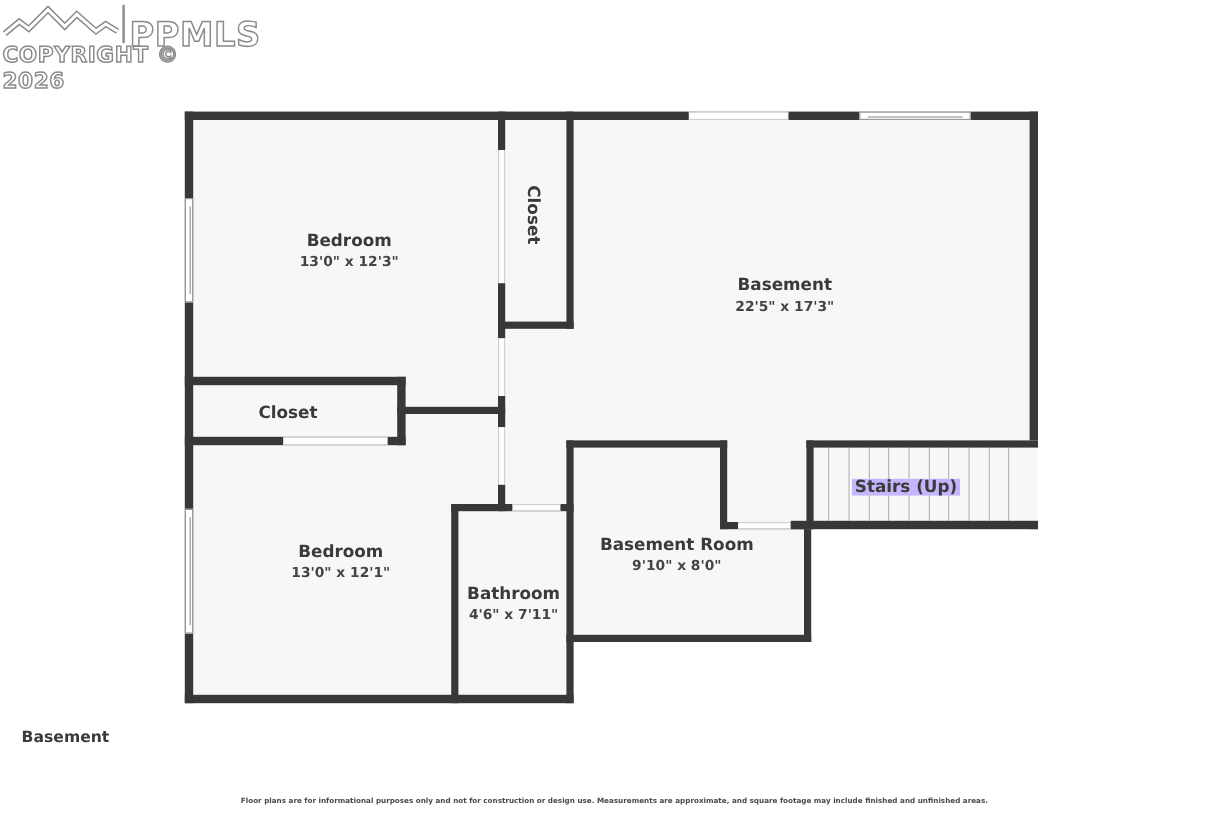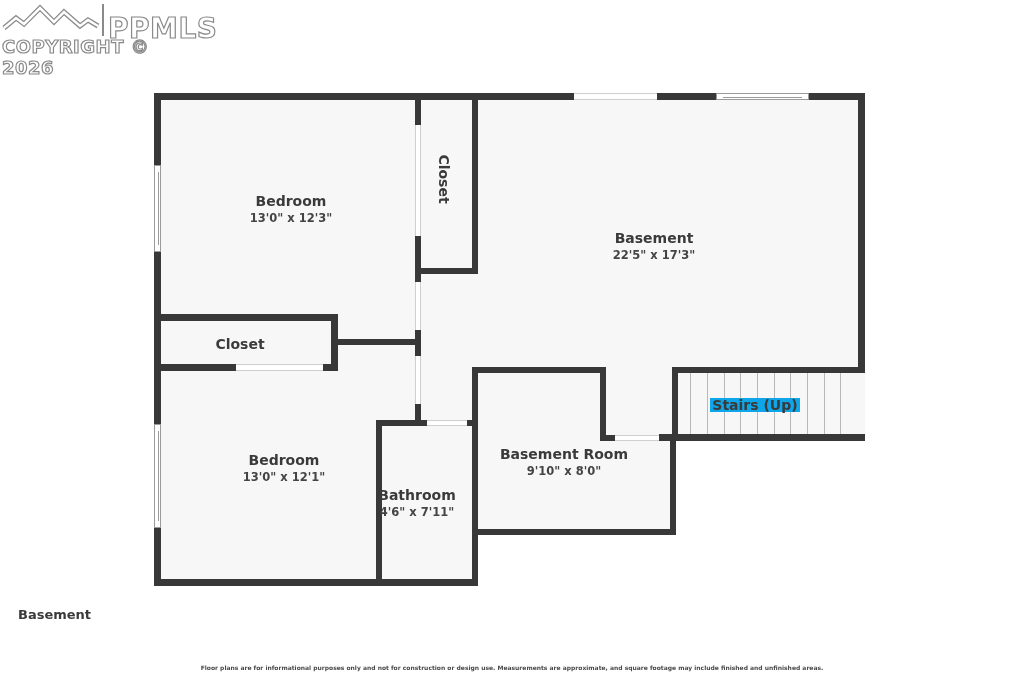--- a/index.html
+++ b/index.html
@@ -119,29 +119,29 @@
 
   <div class="label" style="left:190px;top:337px;width:100px;">
     <span class="room-name">Closet</span>
   </div>
 
   <div class="label" style="left:204px;top:453px;width:160px;">
     <span class="room-name">Bedroom</span>
     <span class="room-dim">13'0" x 12'1"</span>
   </div>
 
-  <div class="label" style="left:361px;top:488px;width:112px;">
+  <div class="label" style="left:372px;top:488px;width:112px;">
     <span class="room-name">Bathroom</span>
     <span class="room-dim">4'6" x 7'11"</span>
   </div>
 
   <div class="label" style="left:494px;top:447px;width:140px;">
     <span class="room-name">Basement Room</span>
     <span class="room-dim">9'10" x 8'0"</span>
   </div>
 
   <div class="label" style="left:695px;top:397px;width:120px;">
-    <span class="room-name" style="background:#0ea5e9;display:inline-block;padding:0 2px;">Stairs (Up)</span>
+    <span class="room-name" style="background:#c4b5fd;display:inline-block;padding:0 2px;">Stairs (Up)</span>
   </div>
 </div>
 
 <div class="floor-title">Basement</div>
 <div class="disclaimer">Floor plans are for informational purposes only and not for construction or design use. Measurements are approximate, and square footage may include finished and unfinished areas.</div>
 
 </body></html>

